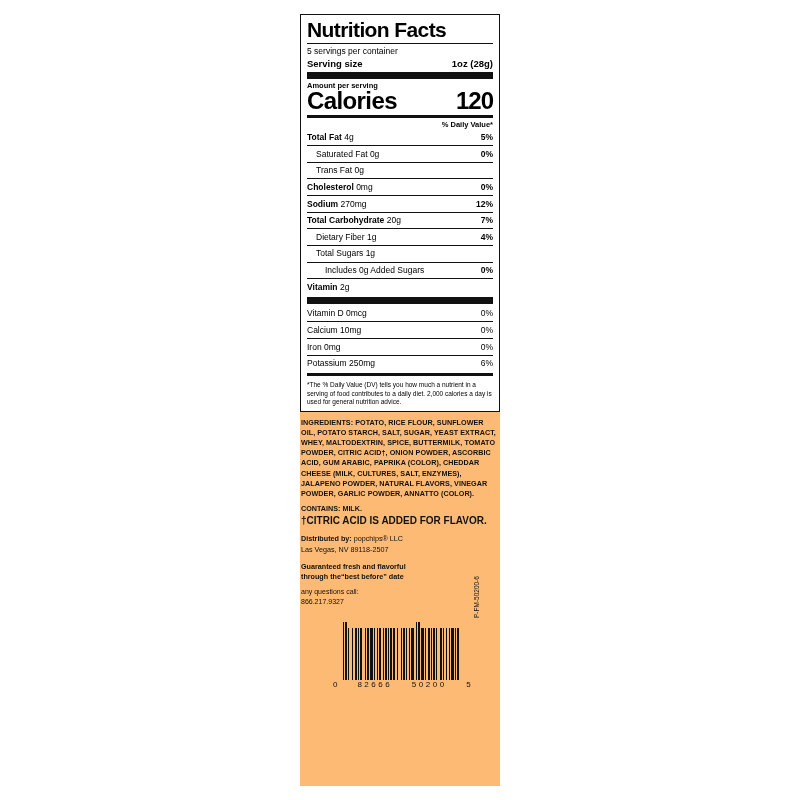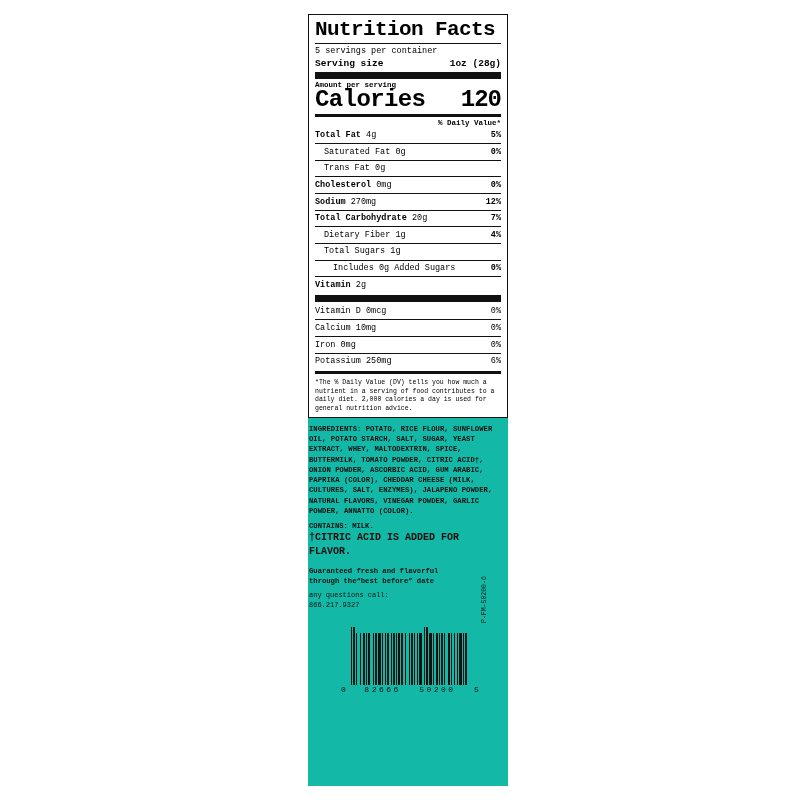--- a/index.html
+++ b/index.html
@@ -16,26 +16,25 @@
     -webkit-font-smoothing: antialiased;
   }
   .page {
     position: relative;
     width: 800px;
     height: 800px;
     background: #ffffff;
   }
   .panel {
     position: absolute;
-    left: 308px;
+    left: 300px;
     top: 14px;
     width: 200px;
     height: 772px;
-    background: #14b8a6;
-    font-family: Liberation Mono, monospace;
+    background: #fdba74;
   }
 
   
   .nf {
     width: 200px;
     border: 1px solid #111;
     box-sizing: border-box;
     padding: 4px 6px 4px 6px;
     background: #fff;
     color: #000;
@@ -282,20 +281,24 @@
 
       <div class="rule-med"></div>
       <div class="nf-footnote">*The % Daily Value (DV) tells you how much a nutrient in a serving of food contributes to a daily diet. 2,000 calories a day is used for general nutrition advice.</div>
     </div>
 
     <div class="lower">
       <div class="ingredients">INGREDIENTS: POTATO, RICE FLOUR, SUNFLOWER OIL, POTATO STARCH, SALT, SUGAR, YEAST EXTRACT, WHEY, MALTODEXTRIN, SPICE, BUTTERMILK, TOMATO POWDER, CITRIC ACID†, ONION POWDER, ASCORBIC ACID, GUM ARABIC, PAPRIKA (COLOR), CHEDDAR CHEESE (MILK, CULTURES, SALT, ENZYMES), JALAPENO POWDER, NATURAL FLAVORS, VINEGAR POWDER, GARLIC POWDER, ANNATTO (COLOR).</div>
       <div class="contains">CONTAINS: MILK.</div>
       <div class="citric">†CITRIC ACID IS ADDED FOR FLAVOR.</div>
 
+      <div class="distrib">
+        <div><b>Distributed by:</b> <span>popchips® LLC</span></div>
+        <div>Las Vegas, NV 89118-2507</div>
+      </div>
 
 
       <div class="guar">
         <div>Guaranteed fresh and flavorful</div>
         <div>through the“best before” date</div>
       </div>
 
       <div class="questions">
         <div>any questions call:</div>
         <div>866.217.9327</div>

